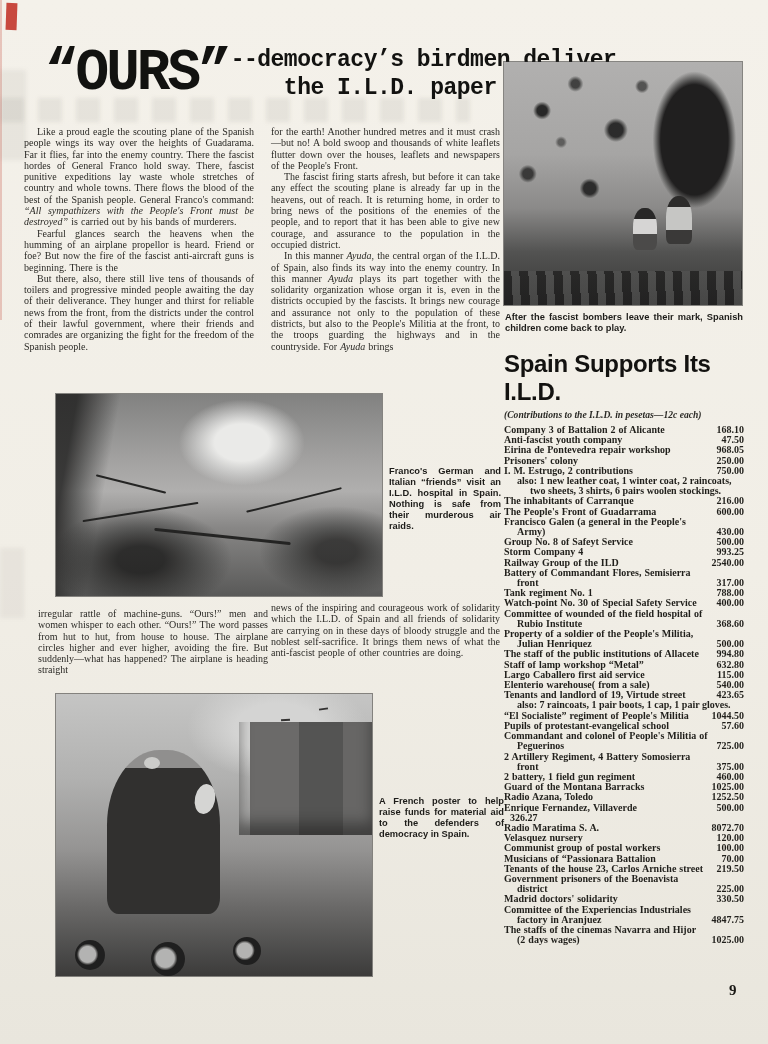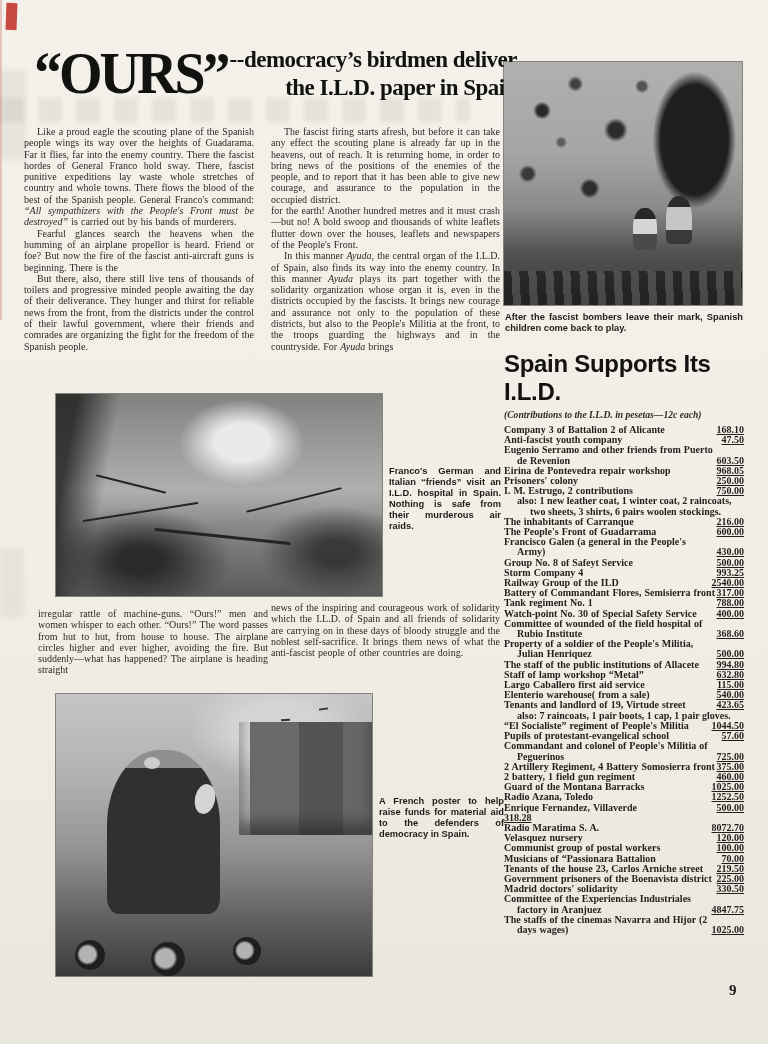--- a/index.html
+++ b/index.html
@@ -3,22 +3,22 @@
 <meta charset="utf-8">
 <style>
   * { margin:0; padding:0; box-sizing:border-box; }
   html,body { background:#d8d5cd; }
   .page {
     position:relative; width:768px; height:1044px; overflow:hidden;
     background:linear-gradient(180deg,#f4f1ea 0%,#f1eee6 55%,#e9e6dd 100%);
     font-family:"Liberation Serif","DejaVu Serif",serif; color:#24231f;
   }
   
-  .masthead { position:absolute; left:34px; top:44px; width:444px; display:flex; align-items:flex-end;
-    font-family:Liberation Serif, serif; color:#121210; }
+  .masthead { position:absolute; left:45px; top:44px; width:444px; display:flex; align-items:flex-end;
+    font-family:Liberation Mono, monospace; color:#121210; }
   .mast-big { font-size:56px; font-weight:700; letter-spacing:-3px; line-height:58px; transform:scaleY(1.05); }
   .mast-lines { display:flex; flex-direction:column; margin-left:2px; margin-top:2px; text-align:right; }
   .mast-line { font-size:23px; font-weight:700; line-height:28px; letter-spacing:-0.5px; white-space:nowrap; }
   
   .col { position:absolute; width:230px; font-size:10px; line-height:11.3px; text-align:justify; word-spacing:0.6px; color:#2b2a26; }
   .col-left { left:24px; top:126px; }
   .col-mid  { left:271px; top:126px; width:229px; }
   .col-left-cont { left:38px; top:608px; }
   .col-mid-cont  { left:271px; top:602px; width:229px; }
   .para { text-indent:13px; }
@@ -85,21 +85,21 @@
   .caption-children { left:505px; top:312px; width:238px; }
   .caption-poster   { left:379px; top:796px; width:125px; }
   
   .ild { position:absolute; left:504px; top:350px; width:240px; }
   .ild-heading { font-family:"Liberation Sans","DejaVu Sans",sans-serif; font-weight:700;
     font-size:24px; letter-spacing:-0.3px; color:#131210; }
   .ild-sub { font-style:italic; font-weight:700; font-size:9.6px; margin-top:3px; color:#2b2a26; }
   .ild-list { margin-top:5px; font-weight:700; font-size:10px; line-height:10.2px; color:#201f1b; }
   .c-item { display:flex; align-items:flex-end; }
   .c-name { flex:1 1 auto; padding-left:13px; text-indent:-13px; word-spacing:0.5px; }
-  .c-amt  { white-space:nowrap;text-decoration:underline; }
+  .c-amt  { margin-left:6px; white-space:nowrap; }
   .c-note { padding-left:26px; text-indent:-13px; }
   
   .page-number { position:absolute; left:729px; top:982px; font-weight:700; font-size:15px; color:#1a1915; }
   .red-mark { position:absolute; left:6px; top:3px; width:11px; height:27px;
     background:#c23127; opacity:.88; transform:rotate(2deg); }
   .red-edge { position:absolute; left:0; top:0; width:2px; height:320px; background:rgba(197,80,66,.28); }
   .bleed { position:absolute; filter:blur(2px); pointer-events:none; }
   .bleed1 { left:0; top:98px; width:470px; height:24px;
     background:repeating-linear-gradient(90deg, rgba(110,108,100,.10) 0 24px, transparent 24px 38px); }
   .bleed2 { left:0; top:70px; width:26px; height:90px; background:rgba(110,108,100,.09); }
@@ -124,22 +124,22 @@
     </span>
   </div>
 
   <div class="col col-left">
     <p class="para"><span>Like a proud eagle the scouting plane of the Spanish people wings its way over the heights of Guadarama. Far it flies, far into the enemy country. There the fascist hordes of General Franco hold sway. There, fascist punitive expeditions lay waste whole stretches of country and whole towns. There flows the blood of the best of the Spanish people. General Franco's command: </span><span class="it">“All sympathizers with the People's Front must be destroyed”</span><span> is carried out by his bands of murderers.</span></p>
     <p class="para">Fearful glances search the heavens when the humming of an airplane propellor is heard. Friend or foe? But now the fire of the fascist anti-aircraft guns is beginning. There is the</p>
     <p class="para">But there, also, there still live tens of thousands of toilers and progressive minded people awaiting the day of their deliverance. They hunger and thirst for reliable news from the front, from the districts under the control of their lawful government, where their friends and comrades are organizing the fight for the freedom of the Spanish people.</p>
   </div>
 
   <div class="col col-mid">
+    <p class="para noindent">for the earth! Another hundred metres and it must crash—but no! A bold swoop and thousands of white leaflets flutter down over the houses, leaflets and newspapers of the People's Front.</p>
     <p class="para">The fascist firing starts afresh, but before it can take any effect the scouting plane is already far up in the heavens, out of reach. It is returning home, in order to bring news of the positions of the enemies of the people, and to report that it has been able to give new courage, and assurance to the population in the occupied district.</p>
-    <p class="para noindent">for the earth! Another hundred metres and it must crash—but no! A bold swoop and thousands of white leaflets flutter down over the houses, leaflets and newspapers of the People's Front.</p>
     <p class="para"><span>In this manner </span><span class="it">Ayuda</span><span>, the central organ of the I.L.D. of Spain, also finds its way into the enemy country. In this manner </span><span class="it">Ayuda</span><span> plays its part together with the solidarity organization whose organ it is, even in the districts occupied by the fascists. It brings new courage and assurance not only to the population of these districts, but also to the People's Militia at the front, to the troops guarding the highways and in the countryside. For </span><span class="it">Ayuda</span><span> brings</span></p>
   </div>
 
   <div class="photo photo-hospital">
     <div class="bar bar1"></div>
     <div class="bar bar2"></div>
     <div class="bar bar3"></div>
     <div class="bar bar4"></div>
   </div>
   <div class="caption caption-hospital">Franco's German and Italian “friends” visit an I.L.D. hospital in Spain. Nothing is safe from their murderous air raids.</div>
@@ -178,24 +178,20 @@
   <div class="c-item">
     <span class="c-name">Company 3 of Battalion 2 of Alicante</span>
     <span class="c-amt">168.10</span>
   </div>
 
   <div class="c-item">
     <span class="c-name">Anti-fascist youth company</span>
     <span class="c-amt">47.50</span>
   </div>
 
-  <div class="c-item">
-    <span class="c-name">Eugenio Serramo and other friends from Puerto de Revenion</span>
-    <span class="c-amt">603.50</span>
-  </div>
 
   <div class="c-item">
     <span class="c-name">Eirina de Pontevedra repair workshop</span>
     <span class="c-amt">968.05</span>
   </div>
 
   <div class="c-item">
     <span class="c-name">Prisoners' colony</span>
     <span class="c-amt">250.00</span>
   </div>
@@ -321,21 +317,21 @@
     <span class="c-name">Radio Azana, Toledo</span>
     <span class="c-amt">1252.50</span>
   </div>
 
   <div class="c-item">
     <span class="c-name">Enrique Fernandez, Villaverde</span>
     <span class="c-amt">500.00</span>
   </div>
 
   <div class="c-item">
-    <span class="c-amt">318.28</span>
+    <span class="c-amt">326.27</span>
   </div>
 
   <div class="c-item">
     <span class="c-name">Radio Maratima S. A.</span>
     <span class="c-amt">8072.70</span>
   </div>
 
   <div class="c-item">
     <span class="c-name">Velasquez nursery</span>
     <span class="c-amt">120.00</span>

